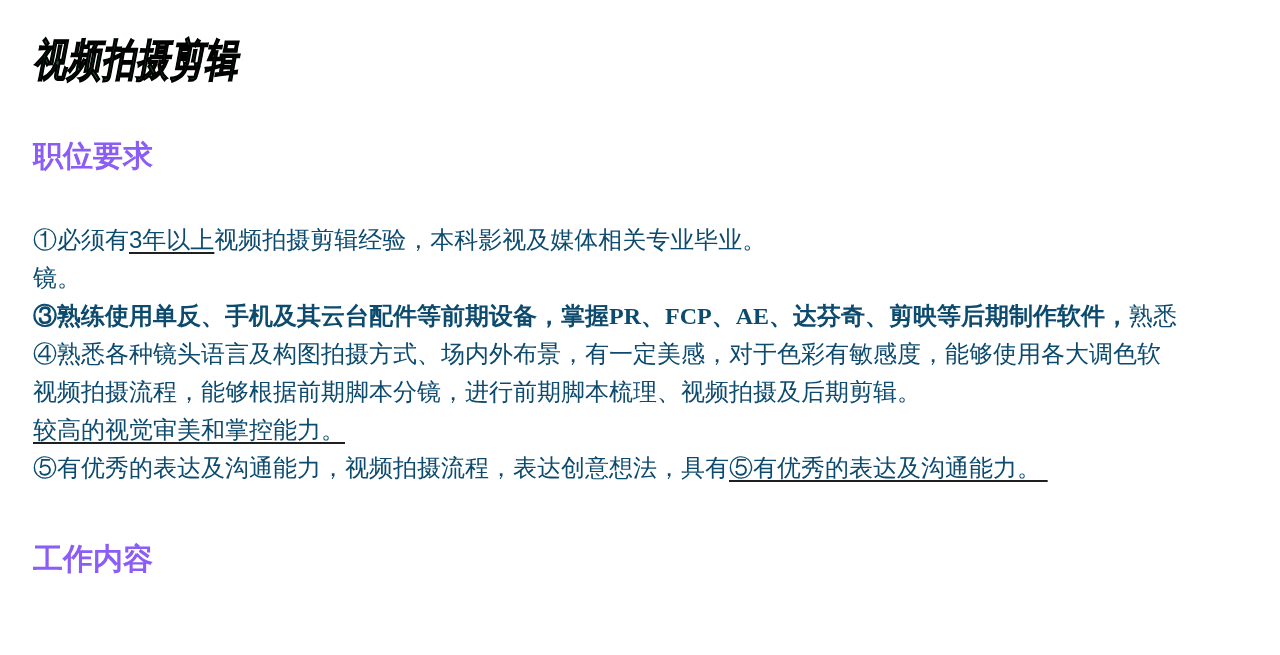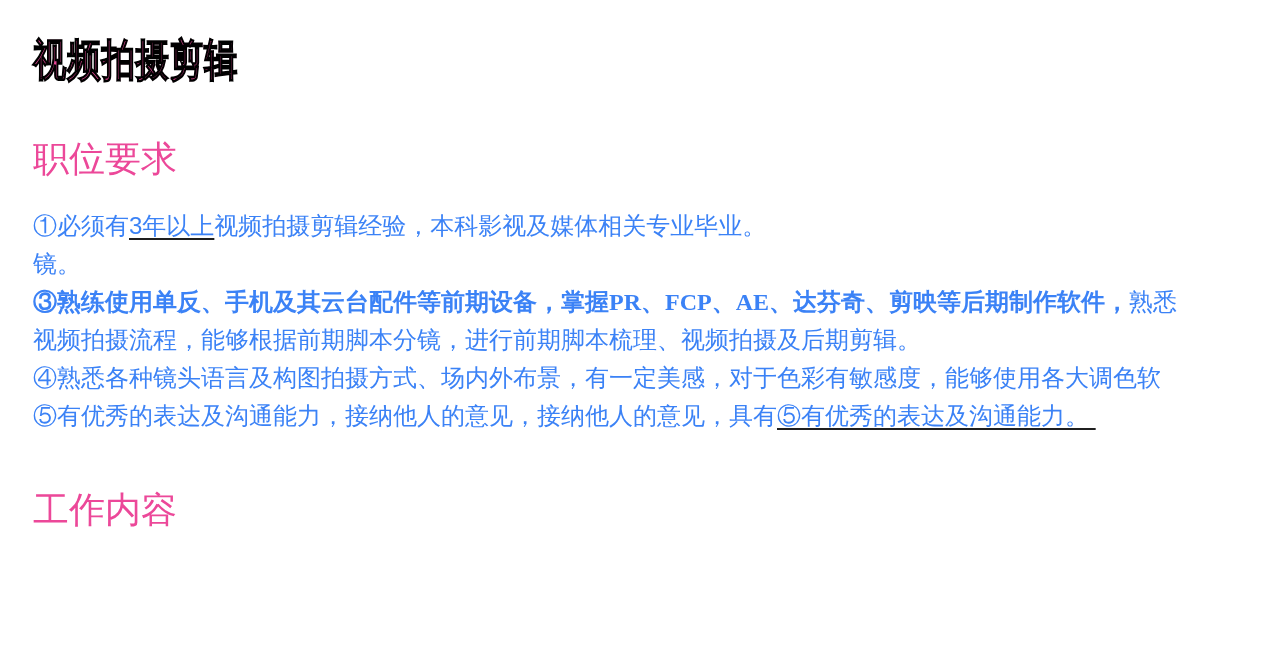--- a/index.html
+++ b/index.html
@@ -15,49 +15,50 @@
     color: #1f1f1f;
   }
   .page {
     padding: 0 40px 0 33px;
   }
   .doc-title {
     margin: 36px 0 0 0;
     font-size: 44px;
     line-height: 1.1;
     font-weight: 700;
-    color: #ec4899;
+    color: #14532d;
     white-space: nowrap;
+    font-style: italic;
   }
   .doc-title .condensed {
     display: inline-block;
     transform: scaleX(0.76);
     transform-origin: 0 50%;
     -webkit-text-stroke: 1.2px #000000;
     letter-spacing: 1px;
   }
   .section-heading {
     margin: 0;
-    font-size: 36px;
+    font-size: 30px;
     line-height: 1.3;
-    font-weight: 400;
-    color: #ec4899;
+    font-weight: 700;
+    color: #8b5cf6;
     white-space: nowrap;
   }
   .heading-requirements {
     margin-top: 52px;
   }
   .heading-work {
     margin-top: 52px;
   }
   .req-lines {
-    margin-top: 24px;
+    margin-top: 46px;
     font-size: 24px;
     line-height: 38px;
-    color: #3b82f6;
+    color: #0c4a6e;
   }
   .req-line {
     height: 38px;
     white-space: pre;
   }
   .seg-b {
     font-weight: 700;
     font-family: Liberation Serif, serif;
   }
   .seg-u {
@@ -73,20 +74,21 @@
 <div class="page">
 
   <h1 class="doc-title"><span class="condensed">视频拍摄剪辑</span></h1>
 
   <h2 class="section-heading heading-requirements">职位要求</h2>
 
   <div class="req-lines" id="req-lines">
       <div class="req-line"><span class="">①必须有</span><span class="seg-u">3年以上</span><span class="">视频拍摄剪辑经验，本科影视及媒体相关专业毕业。</span></div>
       <div class="req-line"><span class="">镜。</span></div>
       <div class="req-line"><span class="seg-b ">③熟练使用单反、手机及其云台配件等前期设备，掌握PR、FCP、AE、达芬奇、剪映等后期制作软件，</span><span class="">熟悉</span></div>
+      <div class="req-line"><span class="">④熟悉各种镜头语言及构图拍摄方式、场内外布景，有一定美感，对于色彩有敏感度，能够使用各大调色软</span></div>
       <div class="req-line"><span class="">视频拍摄流程，能够根据前期脚本分镜，进行前期脚本梳理、视频拍摄及后期剪辑。</span></div>
-      <div class="req-line"><span class="">④熟悉各种镜头语言及构图拍摄方式、场内外布景，有一定美感，对于色彩有敏感度，能够使用各大调色软</span></div>
-      <div class="req-line"><span class="">⑤有优秀的表达及沟通能力，接纳他人的意见，接纳他人的意见，具有</span><span class="seg-u">⑤有优秀的表达及沟通能力。 </span></div>
+      <div class="req-line"><span class="seg-u">较高的视觉审美和掌控能力。</span></div>
+      <div class="req-line"><span class="">⑤有优秀的表达及沟通能力，视频拍摄流程，表达创意想法，具有</span><span class="seg-u">⑤有优秀的表达及沟通能力。 </span></div>
     </div>
 
   <h2 class="section-heading heading-work">工作内容</h2>
 
 </div>
 
 </body></html>

